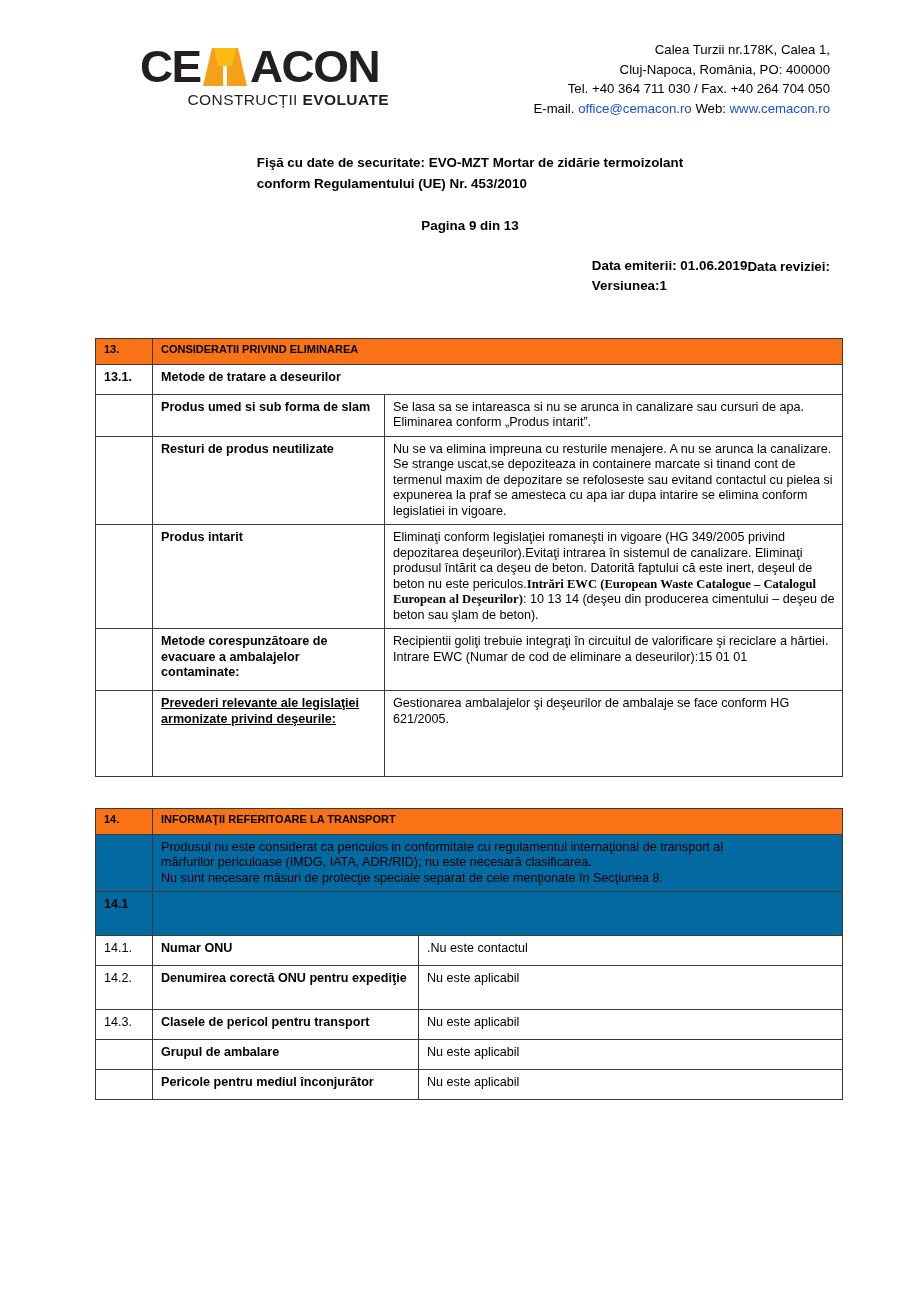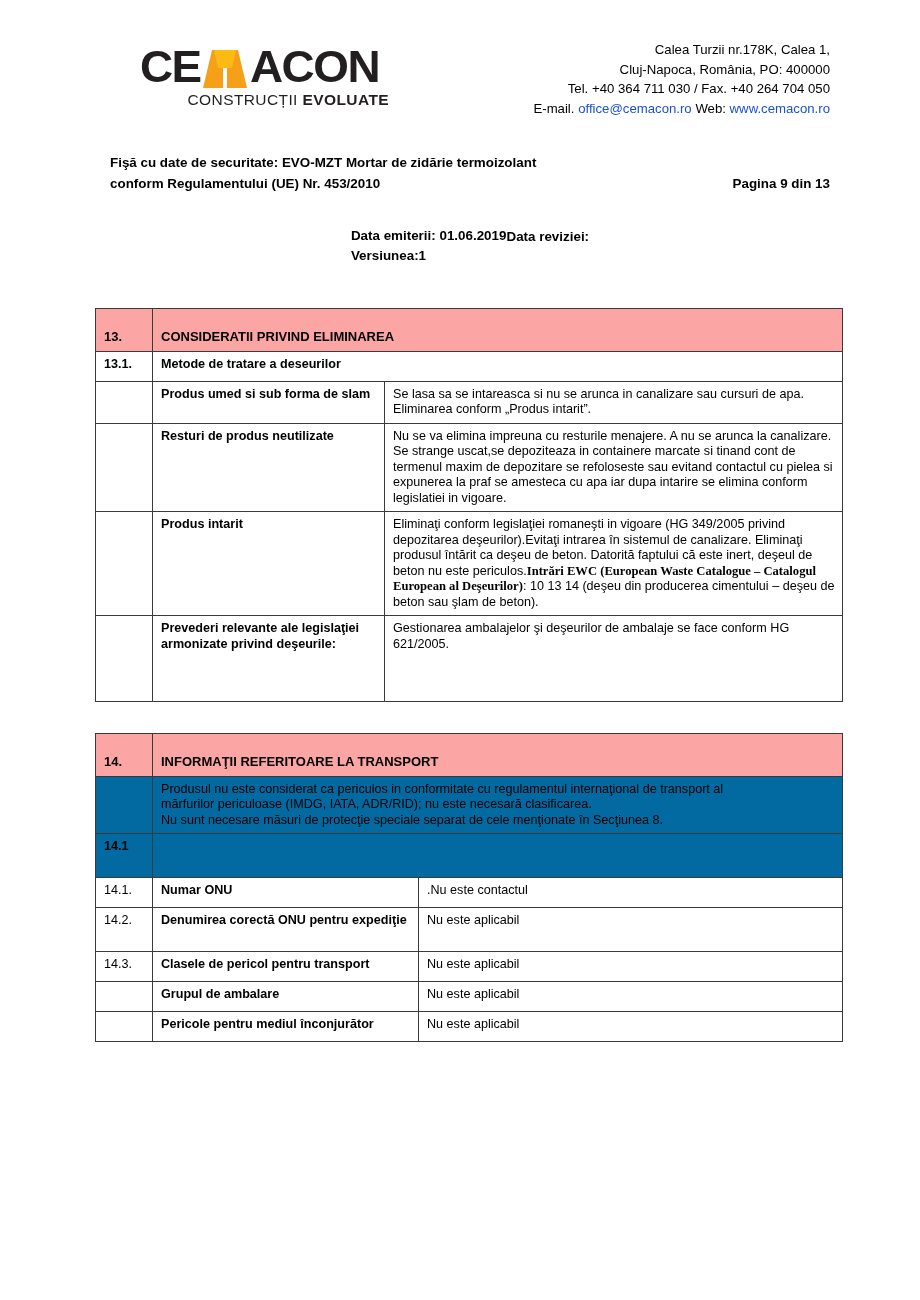--- a/index.html
+++ b/index.html
@@ -24,21 +24,21 @@
     padding: 30px 90px 0 140px;
     height: 130px;
   }
   .logo-block {
     width: 250px;
     flex: 0 0 250px;
     padding-top: 16px;
   }
   .logo-wordmark {
     display: flex;
-    align-items: flex-end;
+    align-items: flex-start;
     height: 42px;
     letter-spacing: -1px;
   }
   .logo-text {
     font-family: "Liberation Sans", sans-serif;
     font-weight: bold;
     font-size: 45px;
     line-height: 42px;
     color: #231f20;
     letter-spacing: -1.5px;
@@ -79,27 +79,28 @@
   .title-block {
     padding: 22px 90px 0 110px;
     font-size: 13.4px;
     font-weight: bold;
     line-height: 21px;
   }
   .title-row {
     display: flex;
     justify-content: space-between;
     align-items: center;
+    flex-direction: column;
   }
   .title-left { max-width: 600px; }
   .title-right { white-space: nowrap; padding-top: 21px; }
   .date-row {
     display: flex;
-    justify-content: center;
-    margin-top: 32px;
+    justify-content: flex-end;
+    margin-top: 20px;
   }
   .date-left { line-height: 20px; }
 
   
   .doc-table {
     border-collapse: collapse;
     table-layout: fixed;
     font-size: 12.6px;
     margin-left: 95px;
     width: 748px;
@@ -111,35 +112,35 @@
     line-height: 15.5px;
   }
   .tbl13 { margin-top: 42px; }
   .tbl14 { margin-top: 31px; }
 
   .col-num   { width: 57px; }
   .col-lab13 { width: 232px; }
   .col-lab14 { width: 266px; }
 
   .sec-head td {
-    background: #fca5a5;
+    background: #f97316;
     font-weight: bold;
-    font-size: 13px;
-    padding-top: 20px;
+    font-size: 11px;
+    padding-top: 3px;
     padding-bottom: 6px;
   }
   .gray td { background: #0369a1; }
   .num { font-weight: bold; }
   .num-light { font-weight: normal; }
   .lab { font-weight: bold; }
   td.h-sm  { height: 30px; }
   td.h-md  { height: 44px; }
   td.h-lg  { height: 62px; }
   td.h-xl  { height: 86px; }
-  .pad-b { padding-bottom: 26px; }
+  .pad-b { padding-bottom: 26px; text-decoration: underline; }
   .b { font-weight: bold; font-family: Liberation Serif, serif; }
 </style>
 </head>
 <body>
 
 <div class="page-header">
 
   <div class="logo-block">
     <div class="logo-wordmark">
       <span class="logo-text">CE</span>
@@ -211,20 +212,25 @@
       <td>Nu se va elimina impreuna cu resturile menajere. A nu se arunca la canalizare. Se strange uscat,se depoziteaza in containere marcate si tinand cont de termenul maxim de depozitare se refoloseste sau evitand contactul cu pielea si expunerea la praf se amesteca cu apa iar dupa intarire se elimina conform legislatiei in vigoare.</td>
     </tr>
 
     <tr>
       <td class="num"></td>
       <td class="lab">Produs intarit</td>
       <td><span>Eliminaţi conform legislaţiei romaneşti in vigoare (HG 349/2005 privind depozitarea deşeurilor).</span><span>Evitaţi intrarea în sistemul de canalizare. Eliminaţi produsul întărit ca deşeu de beton. Datorită faptului că este inert, deşeul de beton nu este periculos.</span><span class="b">Intrări EWC (European Waste Catalogue – Catalogul European al Deşeurilor)</span><span>: 10 13 14 (deşeu din producerea cimentului – deşeu de beton sau şlam de beton).</span></td>
     </tr>
 
 
+    <tr>
+      <td class="num h-lg"></td>
+      <td class="lab h-lg">Metode corespunzătoare de evacuare a ambalajelor contaminate:</td>
+      <td class="h-lg">Recipientii goliţi trebuie integraţi în circuitul de valorificare şi reciclare a hârtiei. Intrare EWC (Numar de cod de eliminare a deseurilor):15 01 01</td>
+    </tr>
 
     <tr>
       <td class="num h-xl"></td>
       <td class="lab h-xl pad-b">Prevederi relevante ale legislaţiei armonizate privind deşeurile:</td>
       <td class="h-xl">Gestionarea ambalajelor şi deşeurilor de ambalaje se face conform HG 621/2005.</td>
     </tr>
   </tbody>
 </table>
 
 <table class="doc-table tbl14">

